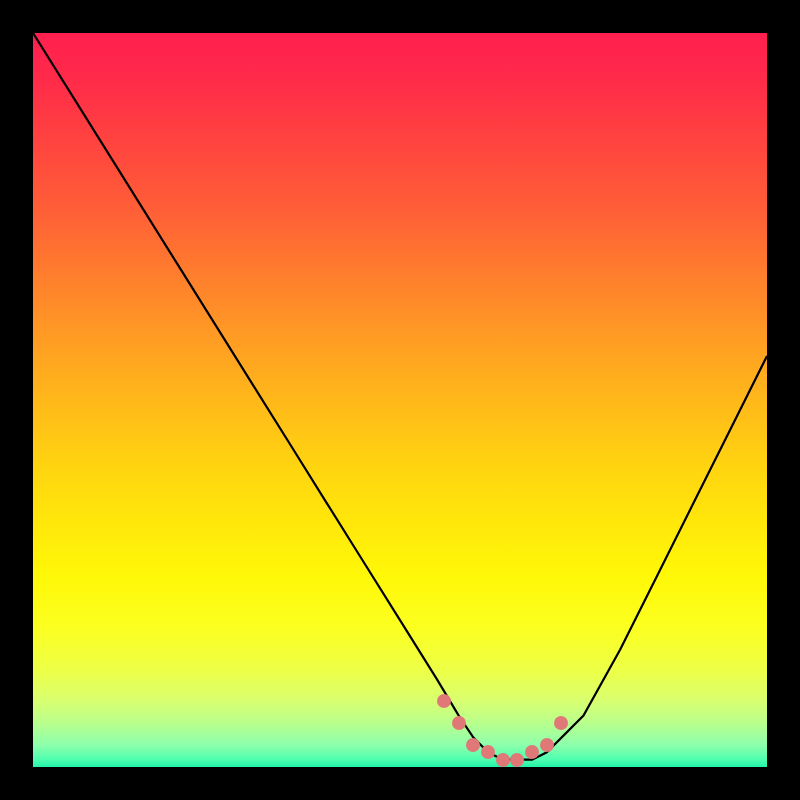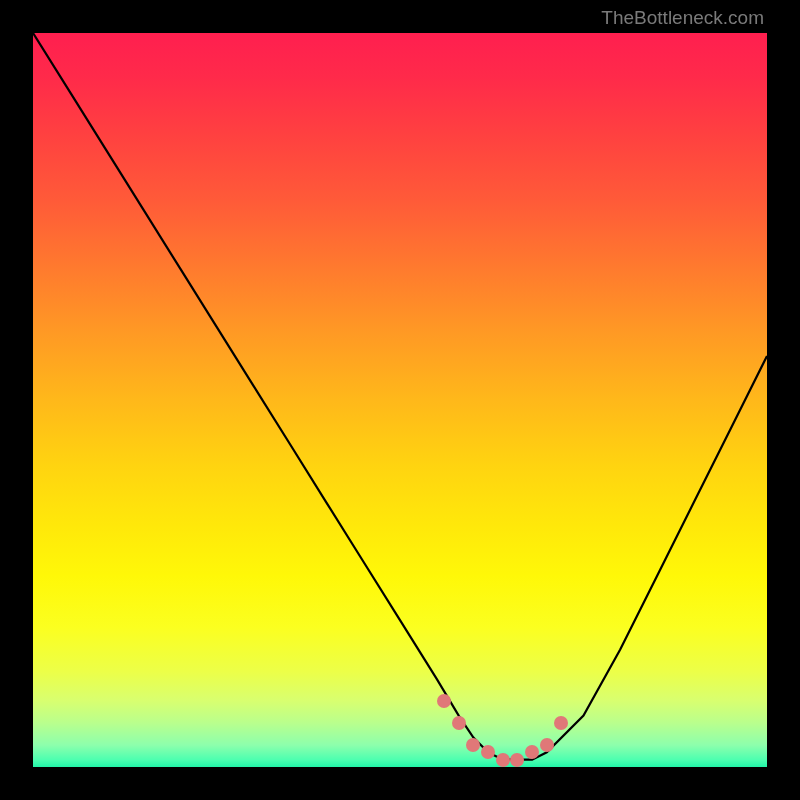--- a/index.html
+++ b/index.html
@@ -73,21 +73,20 @@
     color: #7a7a7a;
     letter-spacing: 0;
     user-select: none;
   }
 </style>
 </head>
 <body>
 
 <div class="frame">
 
-  <div class="attribution">TheBottleneck.com</div>
 
   <div class="plot-area">
     <div class="gradient-bg"></div>
 
     <svg class="curve-svg" viewBox="0 0 734 734" preserveAspectRatio="none">
       <path id="curve-path" fill="none" stroke="#000" stroke-width="2.2" d="M0.0 0.0 L36.7 58.7 L73.4 117.4 L110.1 176.2 L146.8 234.9 L183.5 293.6 L220.2 352.3 L256.9 411.0 L293.6 469.8 L330.3 528.5 L367.0 587.2 L403.7 645.9 L425.7 682.6 L440.4 704.6 L455.1 719.3 L469.8 726.7 L484.4 726.7 L499.1 726.7 L513.8 719.3 L550.5 682.6 L587.2 616.6 L623.9 543.2 L660.6 469.8 L697.3 396.4 L734.0 323.0"></path>
     </svg>
 
     <div class="markers" id="markers">
         <div class="marker" style="left: 411.04px; top: 667.94px;"></div>

